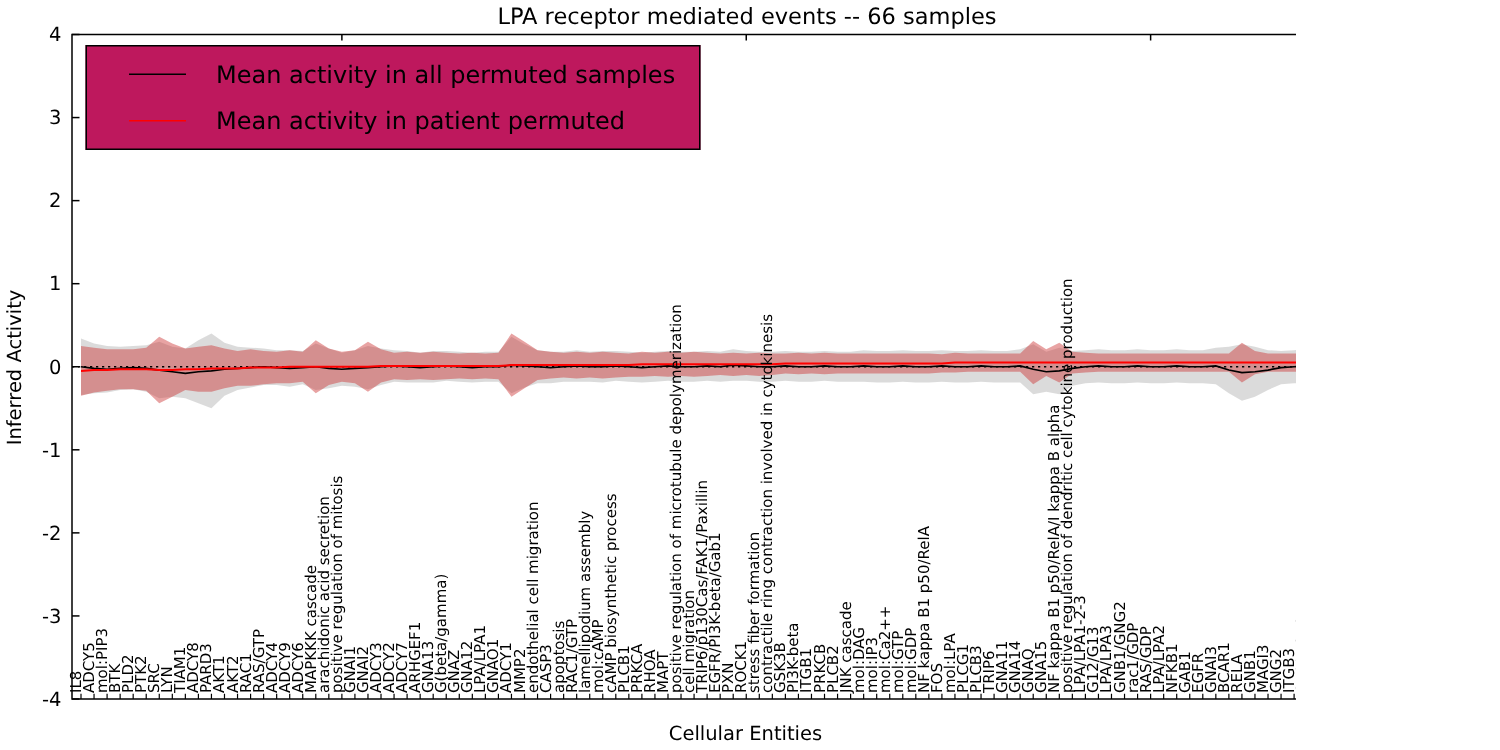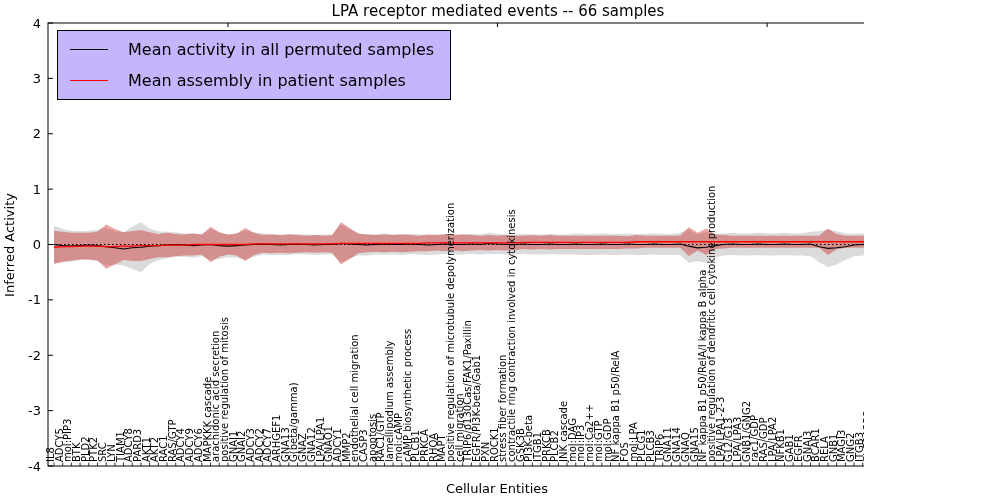--- a/index.html
+++ b/index.html
@@ -4,22 +4,22 @@
 <style>
   html,body{margin:0;padding:0;background:#ffffff;}
   .fig{position:relative;width:864px;height:500px;background:#ffffff;
        font-family:"DejaVu Sans","Liberation Sans",sans-serif;overflow:hidden;}
   svg{position:absolute;left:0;top:0;}
   svg text{font-family:"DejaVu Sans","Liberation Sans",sans-serif;fill:#000;}
   .title-text{font-size:15px;}
   .axis-label{font-size:13px;}
   .ytick-label{font-size:13px;}
   .xcat-label{font-size:10px;}
-  .legend{position:absolute;left:57px;top:30px;border:1px solid #000;background:#c4b5fd;
-          padding:9px 16px 9px 12px;display:flex;flex-direction:column;gap:12px;z-index:5;}
+  .legend{position:absolute;left:57px;top:30px;border:1px solid #000;background:#be185d;
+          padding:9px 16px 9px 28px;display:flex;flex-direction:column;gap:12px;z-index:5;}
   .legend-row{display:flex;align-items:center;gap:20px;font-size:16px;color:#000;white-space:nowrap;}
   .legend-swatch{display:inline-block;width:38px;height:0;border-top:1.6px solid #000;}
 </style>
 </head>
 <body>
 
 <div class="fig">
   <svg id="plot" width="1000" height="500" viewBox="0 0 1000 500">
     <text class="title-text" x="498" y="16" text-anchor="middle">LPA receptor mediated events -- 66 samples</text>
     <text class="axis-label" x="497" y="493" text-anchor="middle">Cellular Entities</text>
@@ -270,16 +270,16 @@
       </g>
   </svg>
 
   <div class="legend">
     <div class="legend-row">
       <span class="legend-swatch" id="swatch-0" style="border-top-color: rgb(0, 0, 0);"></span>
       <span>Mean activity in all permuted samples</span>
     </div>
     <div class="legend-row">
       <span class="legend-swatch" id="swatch-1" style="border-top-color: rgb(255, 0, 0);"></span>
-      <span>Mean assembly in patient samples</span>
+      <span>Mean activity in patient permuted</span>
     </div>
   </div>
 </div>
 
 </body></html>

